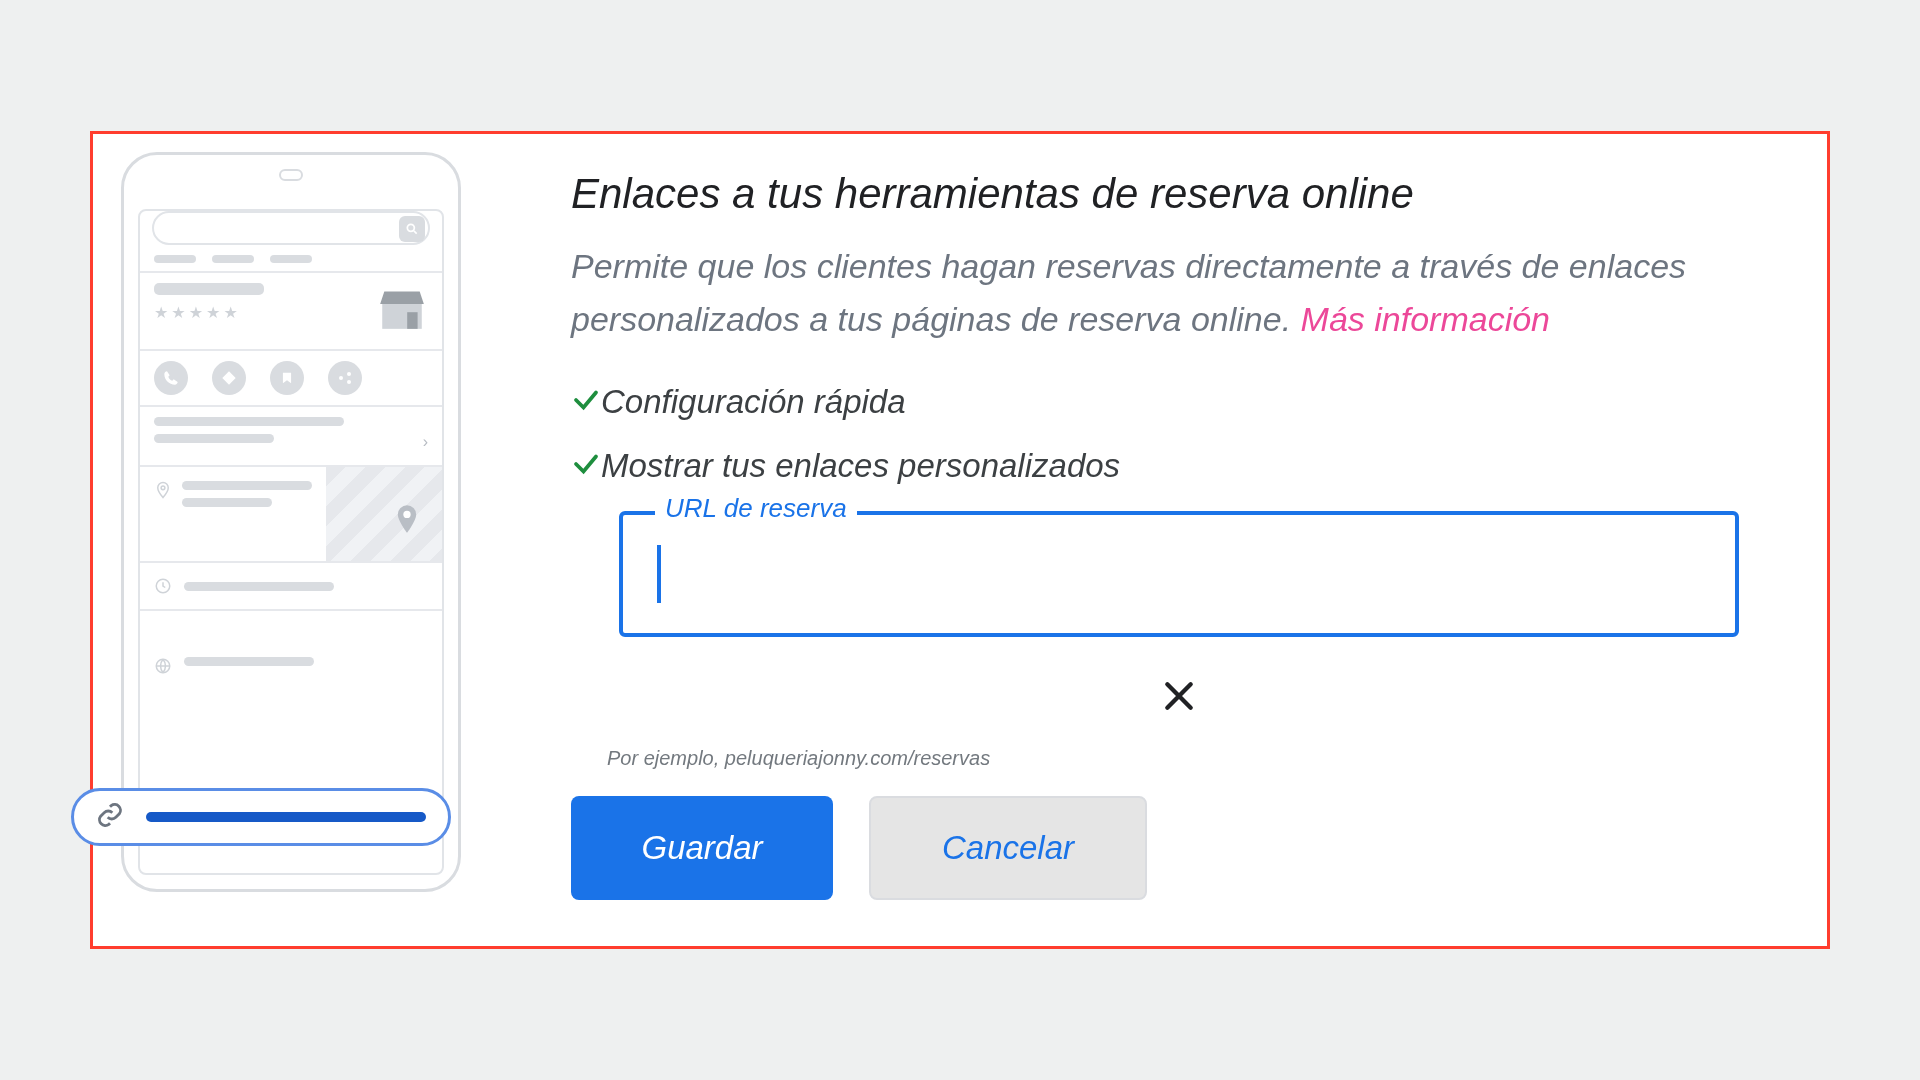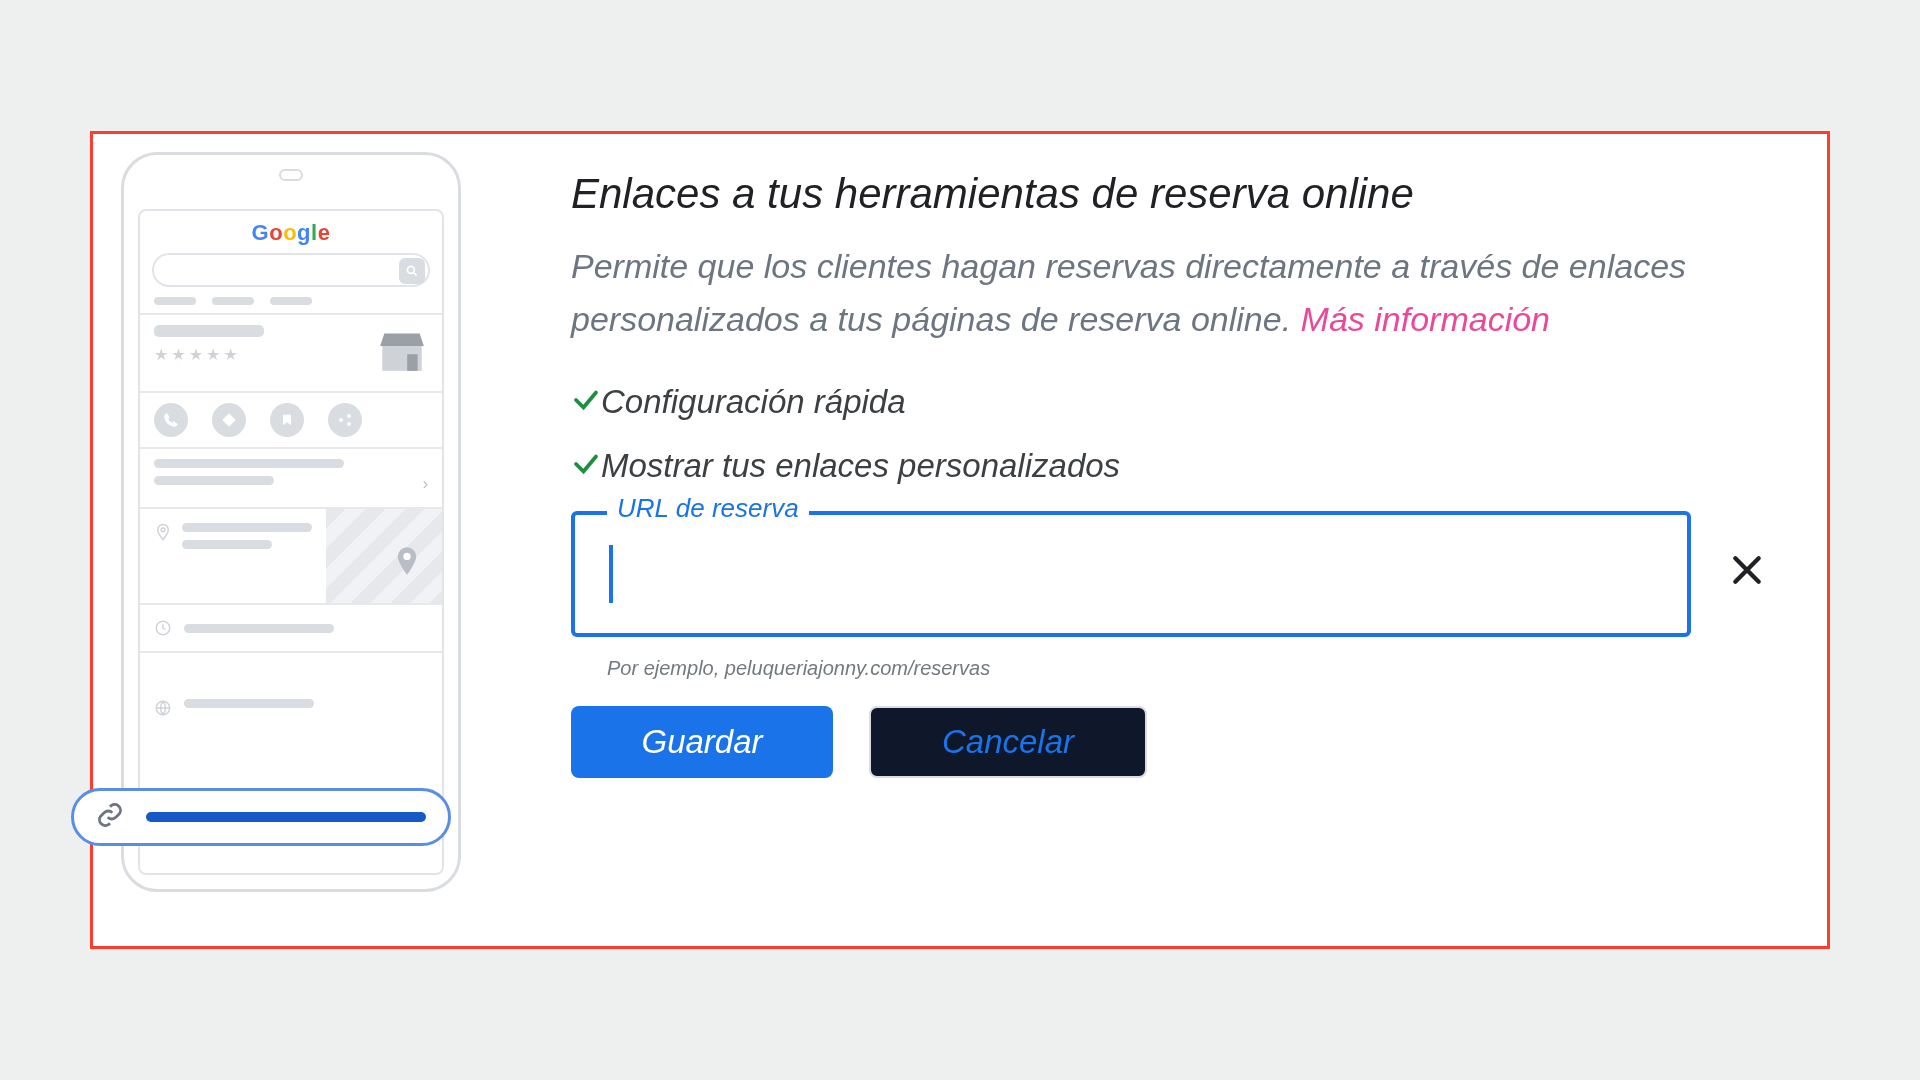--- a/index.html
+++ b/index.html
@@ -64,45 +64,42 @@
   .pill .linkico{color:#6d7580;}
   .pill .pillbar{flex:1;height:10px;border-radius:5px;background:#1659c7;}
   
   .content { padding-left:40px; padding-top:18px; flex:1;font-style:italic; }
   .title { font-size:42px; color:#202124; font-weight:500; margin:0 0 22px; }
   .desc { font-size:34px; line-height:1.55; color:#6d7580; margin:0 0 38px; max-width:1140px;}
   .desc a{ color:#ec4899; text-decoration:none; }
   .checkrow{display:flex;align-items:center;margin-bottom:26px;}
   .checkrow .ck{color:#1e8e3e;}
   .checkrow .lbl{font-size:33px;color:#3c4043;}
-  .field-row{display:flex;align-items:center;gap:36px;margin-top:18px;}
+  .field-row{display:flex;align-items:center;gap:36px;margin-top:18px;flex-direction:column;}
   .field{ position:relative; width:1120px; }
   .field .box{ border:4px solid #1a73e8; height:126px; border-radius:6px; padding:0 34px; display:flex; align-items:center;}
   .field .legend{ position:absolute; top:-18px; left:36px; background:#fff; padding:0 10px; color:#1a73e8; font-size:26px;}
   .cursor{ width:4px; height:58px; background:#1a73e8;}
   .xbtn{ font-size:46px; color:#202124; cursor:pointer; user-select:none;}
   .hint{ font-size:20px; color:#73797f; margin:20px 0 26px 36px;}
   .btnrow{ display:flex; gap:36px; }
-  .btn{ height:72px; border-radius:8px; font-size:33px; display:flex; align-items:center; justify-content:center; cursor:pointer;}
+  .btn{ height:104px; border-radius:8px; font-size:33px; display:flex; align-items:center; justify-content:center; cursor:pointer;}
   .btn-save{ width:262px; background:#1a73e8; color:#fff;}
-  .btn-cancel{ width:278px; background:#0f172a; color:#1a73e8; border:2px solid #dadce0;}
+  .btn-cancel{ width:278px; background:#e5e5e5; color:#1a73e8; border:2px solid #dadce0;}
 </style>
 </head>
 <body>
 
 <div class="frame">
 
   <div class="phone-wrap">
     <div class="phone">
       <div class="speaker"></div>
 
       <div class="screen">
-        <div class="glogo">
-          <span class="c1">G</span><span class="c2">o</span><span class="c3">o</span><span class="c1">g</span><span class="c4">l</span><span class="c2">e</span>
-        </div>
         <div class="searchbar">
           <div class="sbtn">
             <svg width="14" height="14" viewBox="0 0 24 24" fill="none" stroke="#fff" stroke-width="3">
                 <circle cx="10" cy="10" r="6"></circle>
                 <line x1="20" y1="20" x2="15" y2="15"></line>
               </svg>
           </div>
         </div>
         <div class="tabbar">
             <span></span>

